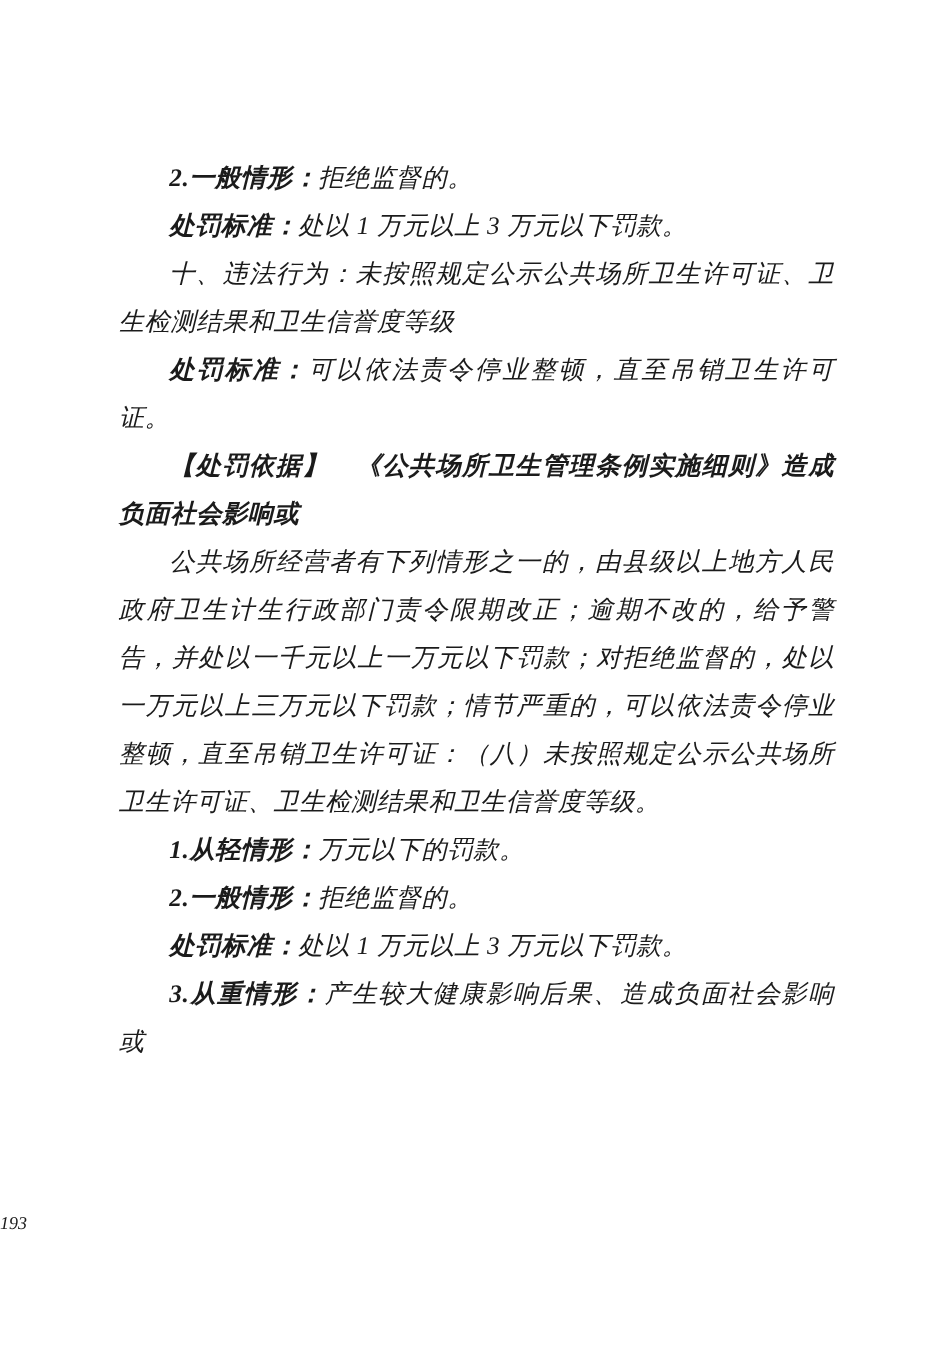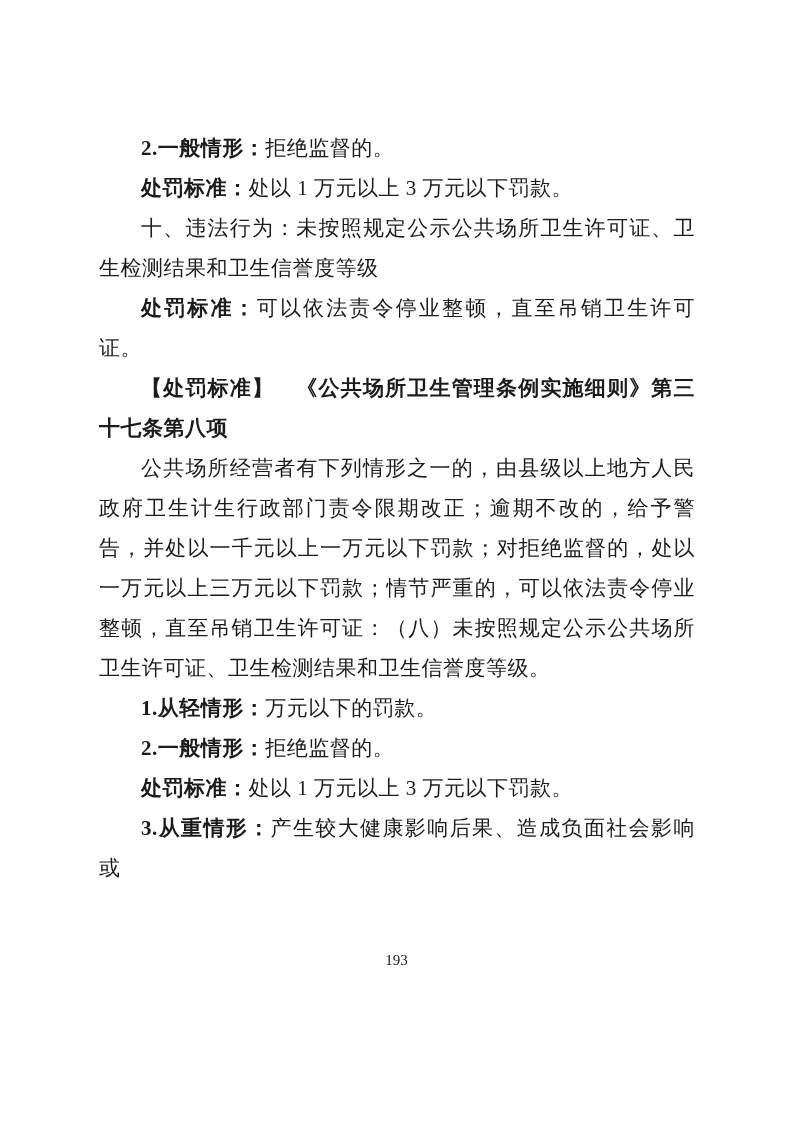--- a/index.html
+++ b/index.html
@@ -9,20 +9,21 @@
   }
   .page {
     position: relative;
     width: 793px;
     height: 1122px;
     background: #ffffff;
     box-sizing: border-box;
     overflow: hidden;
     font-family: "Liberation Serif", "DejaVu Serif", serif;
     color: #1b1b1b;
+    font-style: italic;
   }
   .doc-body {
     position: absolute;
     left: 99px;
     top: 128px;
     width: 596px;
     font-size: 21px;
     line-height: 40px;
   }
   .doc-body p {
@@ -33,22 +34,22 @@
     word-break: break-all;
     letter-spacing: 0.5px;
   }
   .b {
     font-weight: bold;
   }
   .footer {
     position: absolute;
     left: 0;
     right: 0;
-    top: 948px;
-    text-align: center;
+    top: 1008px;
+    text-align: left;
     font-size: 15px;
     line-height: 24px;
     color: #1b1b1b;
     font-family: "Liberation Serif", "DejaVu Serif", serif;
   }
 </style>
 </head>
 <body>
 
 <div class="page">
@@ -56,21 +57,21 @@
 
     <p><span class="b">2.一般情形：</span><span>拒绝监督的。</span></p>
 
     <p><span class="b">处罚标准：</span><span>处以 1 万元以上 3 万元以下罚款。</span></p>
 
 
     <p><span class="b"></span><span>十、违法行为：未按照规定公示公共场所卫生许可证、卫生检测结果和卫生信誉度等级</span></p>
 
     <p><span class="b">处罚标准：</span><span>可以依法责令停业整顿，直至吊销卫生许可证。</span></p>
 
-    <p><span class="b">【处罚标准】　《公共场所卫生管理条例实施细则》第三十七条第八项</span><span></span></p>
+    <p><span class="b">【处罚依据】　《公共场所卫生管理条例实施细则》造成负面社会影响或</span><span></span></p>
 
     <p><span class="b"></span><span>公共场所经营者有下列情形之一的，由县级以上地方人民政府卫生计生行政部门责令限期改正；逾期不改的，给予警告，并处以一千元以上一万元以下罚款；对拒绝监督的，处以一万元以上三万元以下罚款；情节严重的，可以依法责令停业整顿，直至吊销卫生许可证：（八）未按照规定公示公共场所卫生许可证、卫生检测结果和卫生信誉度等级。</span></p>
 
 
     <p><span class="b">1.从轻情形：</span><span>万元以下的罚款。</span></p>
 
 
     <p><span class="b">2.一般情形：</span><span>拒绝监督的。</span></p>
 
     <p><span class="b">处罚标准：</span><span>处以 1 万元以上 3 万元以下罚款。</span></p>

